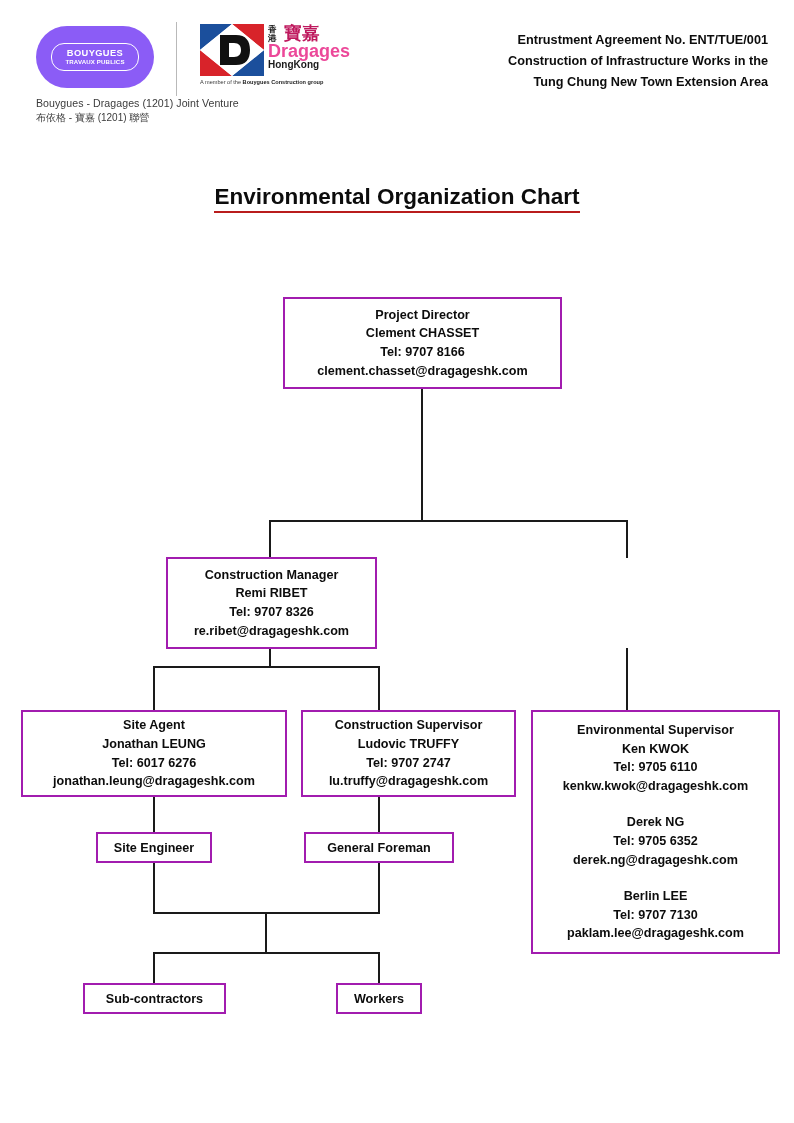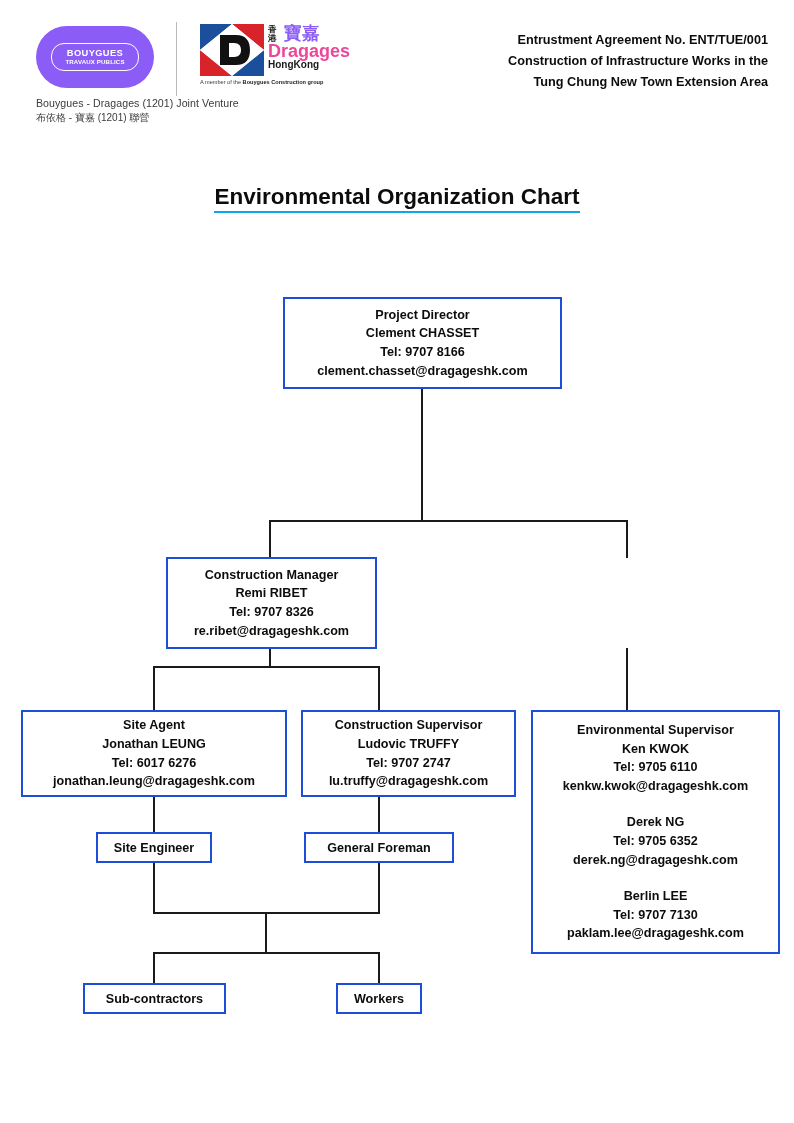--- a/index.html
+++ b/index.html
@@ -96,21 +96,21 @@
     line-height: 8.8px;
     letter-spacing: 0px;
     width: 16px;
   }
   .dragages-zh-big {
     position: absolute;
     left: 84px;
     top: 0px;
     font-size: 17.5px;
     font-weight: bold;
-    color: #8b5cf6;
+    color: #be185d;
     line-height: 18px;
     letter-spacing: 0.5px;
     white-space: nowrap;
   }
   .dragages-name1 {
     position: absolute;
     left: 68px;
     top: 21px;
     font-size: 18px;
     font-weight: bold;
@@ -173,29 +173,29 @@
     position: absolute;
     left: 0;
     top: 184px;
     width: 794px;
     text-align: center;
     font-size: 22.5px;
     font-weight: bold;
     color: #0c0c0c;
   }
   #chart-title span {
-    border-bottom: 2px solid #0ea5e9;
+    border-bottom: 2px solid #b91c1c;
     padding-bottom: 2px;
   }
 
   
   .node {
     position: absolute;
     box-sizing: border-box;
-    border: 2px solid #1d4ed8;
+    border: 2px solid #a21caf;
     background: #ffffff;
     display: flex;
     flex-direction: column;
     align-items: center;
     justify-content: center;
     text-align: center;
     font-size: 12.6px;
     font-weight: bold;
     color: #0c0c0c;
     line-height: 18.6px;

